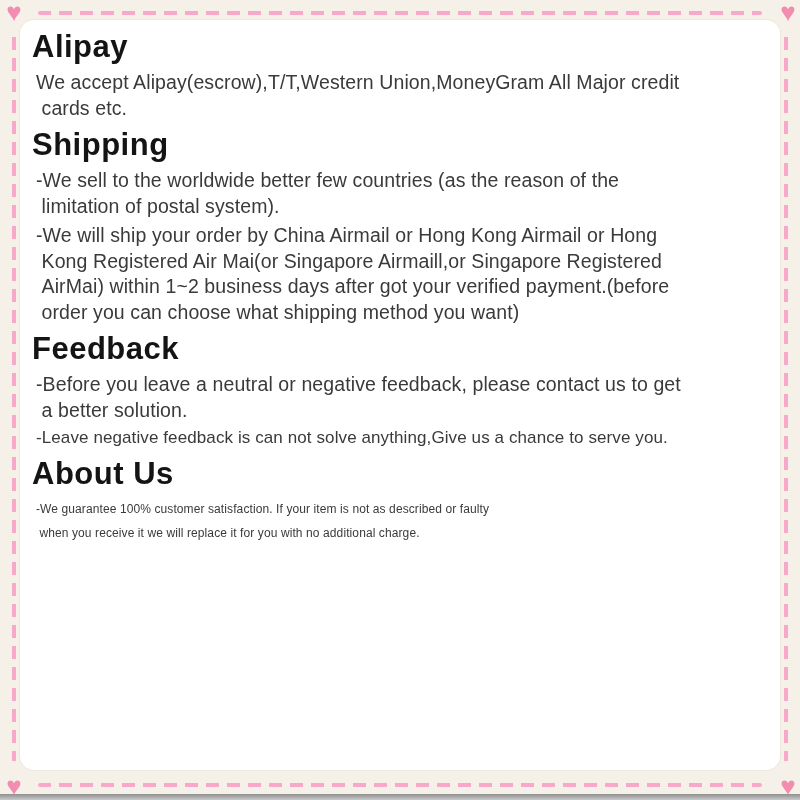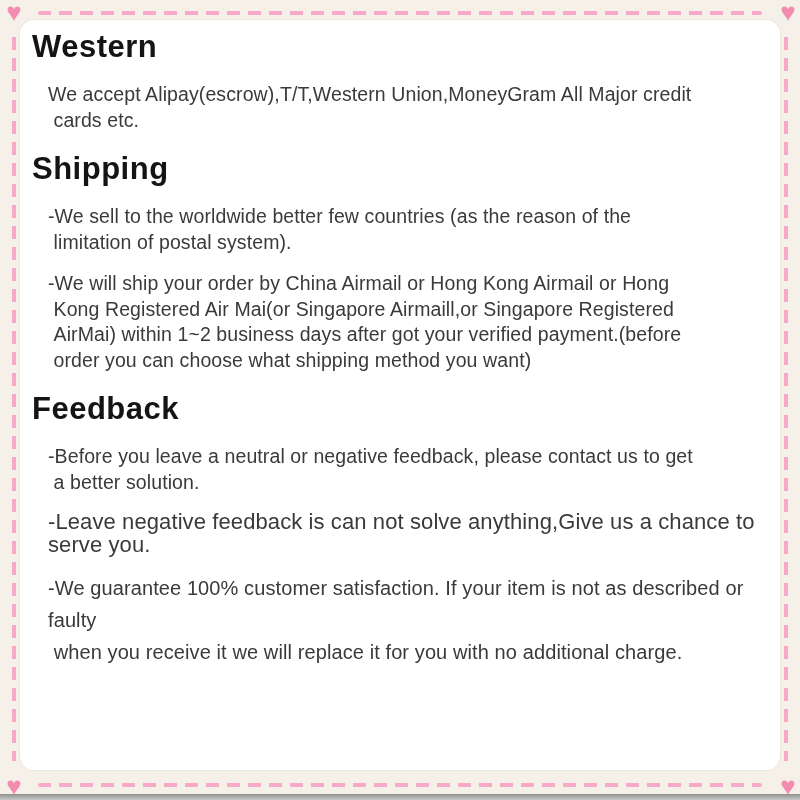--- a/index.html
+++ b/index.html
@@ -36,25 +36,25 @@
   .content{
     position:absolute;left:32px;top:26px;right:18px;bottom:14px;
     color:var(--text-color,#3a3a3a);
   }
   h1{
     margin:1px 0 1px 0;font-size:31px;line-height:39px;
     font-weight:bold;color:var(--heading-color,#141414);
     letter-spacing:0.5px;
   }
   .body{
-    margin:16px;font-size:19.5px;line-height:25.5px;
+    margin:4px;font-size:19.5px;line-height:25.5px;
     white-space:pre-wrap;letter-spacing:0.1px;
   }
-  .body.small{font-size:22px;line-height:22.5px;}
-  .body.about{font-size:20px;line-height:32px;}
+  .body.small{font-size:17px;line-height:22.5px;}
+  .body.about{font-size:12px;line-height:24px;}
   .bottom-bar{
     position:absolute;left:0;right:0;bottom:0;height:6px;
     background:linear-gradient(#8f8f8f,#c9c9c9);
   }
 </style>
 </head>
 <body style="--dash-color: #f8a8c8; --heart-color: #f28cb1; --page-bg: #f5f1e9; --panel-bg: #ffffff; --heading-color: #141414; --text-color: #3a3a3a;">
 
 <div class="panel"></div>
 
@@ -65,21 +65,21 @@
   <div class="dash v right"></div>
   <span class="heart tl">♥</span>
   <span class="heart tr">♥</span>
   <span class="heart bl">♥</span>
   <span class="heart br">♥</span>
 </div>
 
 <div class="content">
 
   <section>
-    <h1>Western</h1>
+    <h1>Alipay</h1>
     <p class="body">We accept Alipay(escrow),T/T,Western Union,MoneyGram All Major credit
  cards etc.</p>
   </section>
 
   <section>
     <h1>Shipping</h1>
     <p class="body">-We sell to the worldwide better few countries (as the reason of the
  limitation of postal system).</p>
     <p class="body">-We will ship your order by China Airmail or Hong Kong Airmail or Hong
  Kong Registered Air Mai(or Singapore Airmaill,or Singapore Registered
@@ -88,19 +88,20 @@
   </section>
 
   <section>
     <h1>Feedback</h1>
     <p class="body">-Before you leave a neutral or negative feedback, please contact us to get
  a better solution.</p>
     <p class="body small">-Leave negative feedback is can not solve anything,Give us a chance to serve you.</p>
   </section>
 
   <section>
+    <h1>About Us</h1>
     <p class="body about">-We guarantee 100% customer satisfaction. If your item is not as described or faulty
  when you receive it we will replace it for you with no additional charge.</p>
   </section>
 
 </div>
 
 <div class="bottom-bar"></div>
 
 </body></html>

